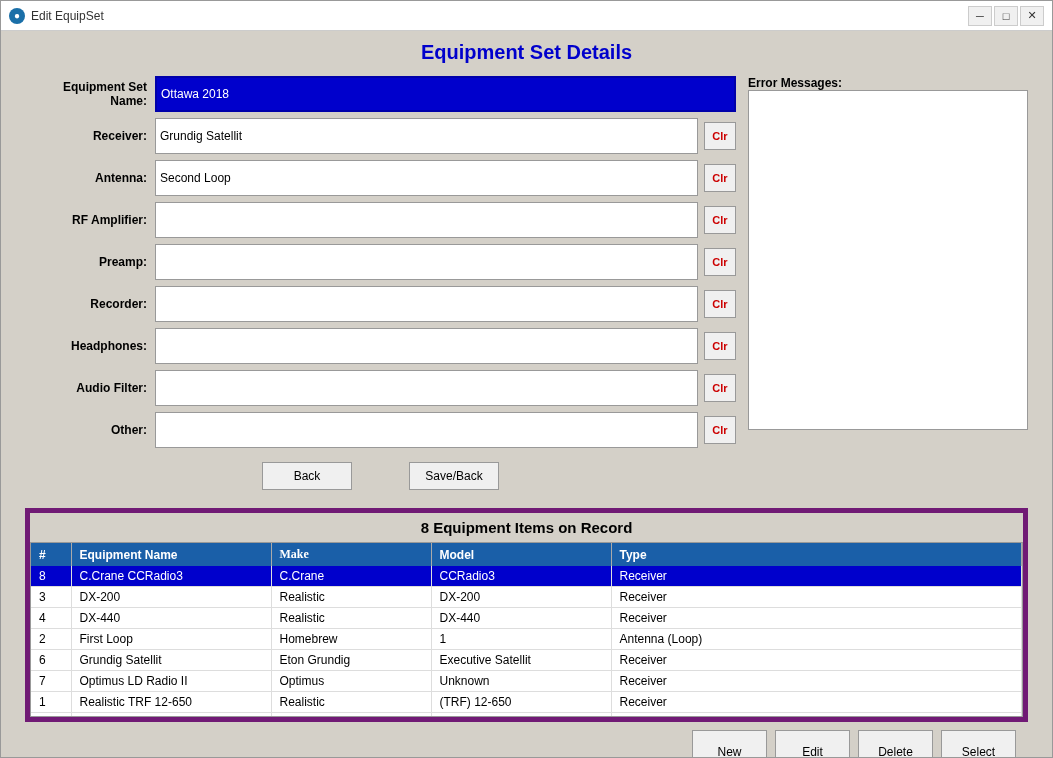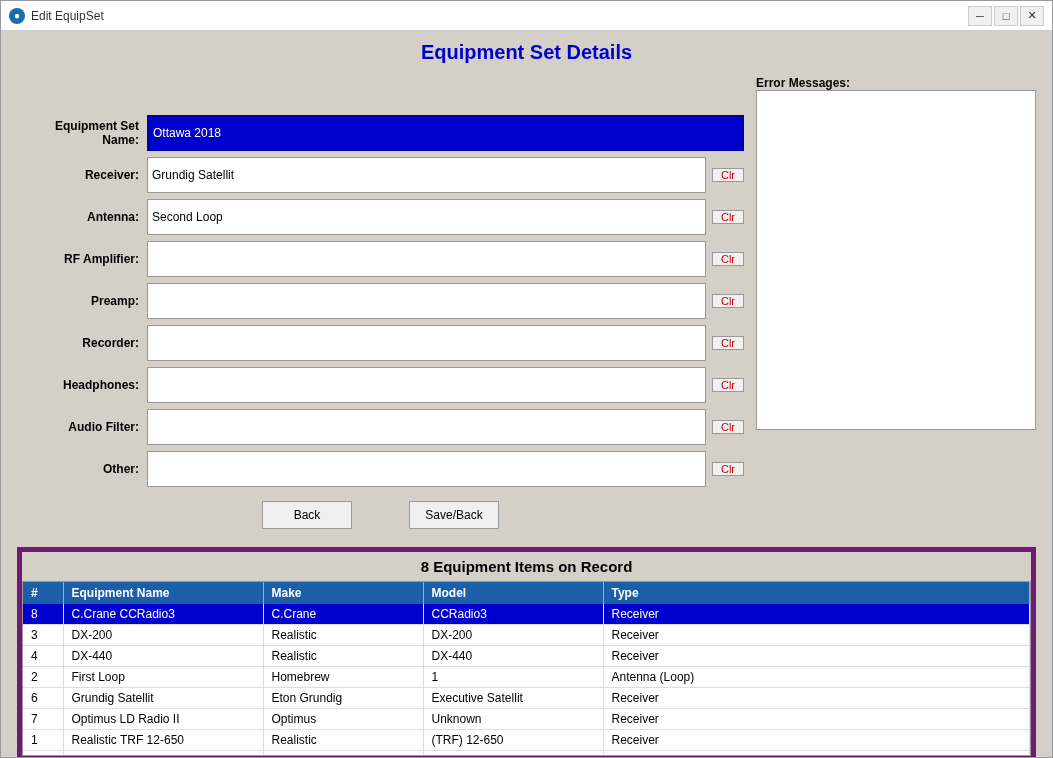--- a/index.html
+++ b/index.html
@@ -60,38 +60,37 @@
       cursor: pointer;
       font-size: 11px;
       display: flex;
       align-items: center;
       justify-content: center;
       color: #333;
     }
 
     .content {
       flex: 1;
-      padding: 10px 16px;
+      padding: 10px 24px;
       background: #d4d0c8;
       overflow-y: auto;
     }
     .page-title {
       text-align: center;
       color: #0000cc;
       font-size: 20px;
       font-weight: bold;
       margin-bottom: 12px;
     }
     .main-layout {
       display: flex;
       gap: 12px;
     }
     .form-section {
       flex: 1;
-      margin-top: 39px;
     }
     .error-section {
       width: 280px;
     }
     .error-label {
       font-weight: bold;
       font-size: 12px;
       margin-bottom: 0;
       color: #000;
     }
@@ -123,28 +122,28 @@
       font-size: 12px;
       background: white;
     }
     .form-input.highlighted {
       background: #0000cc;
       color: white;
       border: 2px solid #0000aa;
     }
     .clr-btn {
       width: 32px;
-      height: 14px;
+      height: 28px;
       margin-left: 6px;
       background: #f0f0f0;
       border: 1px solid #999;
       cursor: pointer;
       font-size: 11px;
       color: #cc0000;
-      font-weight: normal;
+      font-weight: bold;
       flex-shrink: 0;
     }
     .button-row {
       display: flex;
       justify-content: center;
       gap: 57px;
       margin: 14px 0 10px 0;
     }
     .action-btn {
       width: 90px;
@@ -188,21 +187,21 @@
     }
     .equipment-table tr.selected td {
       background: #0000cc;
       color: white;
     }
     .equipment-table tr:not(.selected) td {
       background: white;
     }
     .col-num { width: 40px; }
     .col-name { width: 200px; }
-    .col-make { width: 160px; }
+    .col-make { width: 160px; font-family: Liberation Serif, serif; }
     .col-model { width: 180px; }
     .col-type { width: auto; }
 
     .table-wrapper {
       height: 175px;
       overflow-y: scroll;
       border: 1px solid #999;
     }
     .bottom-buttons {
       display: flex;

